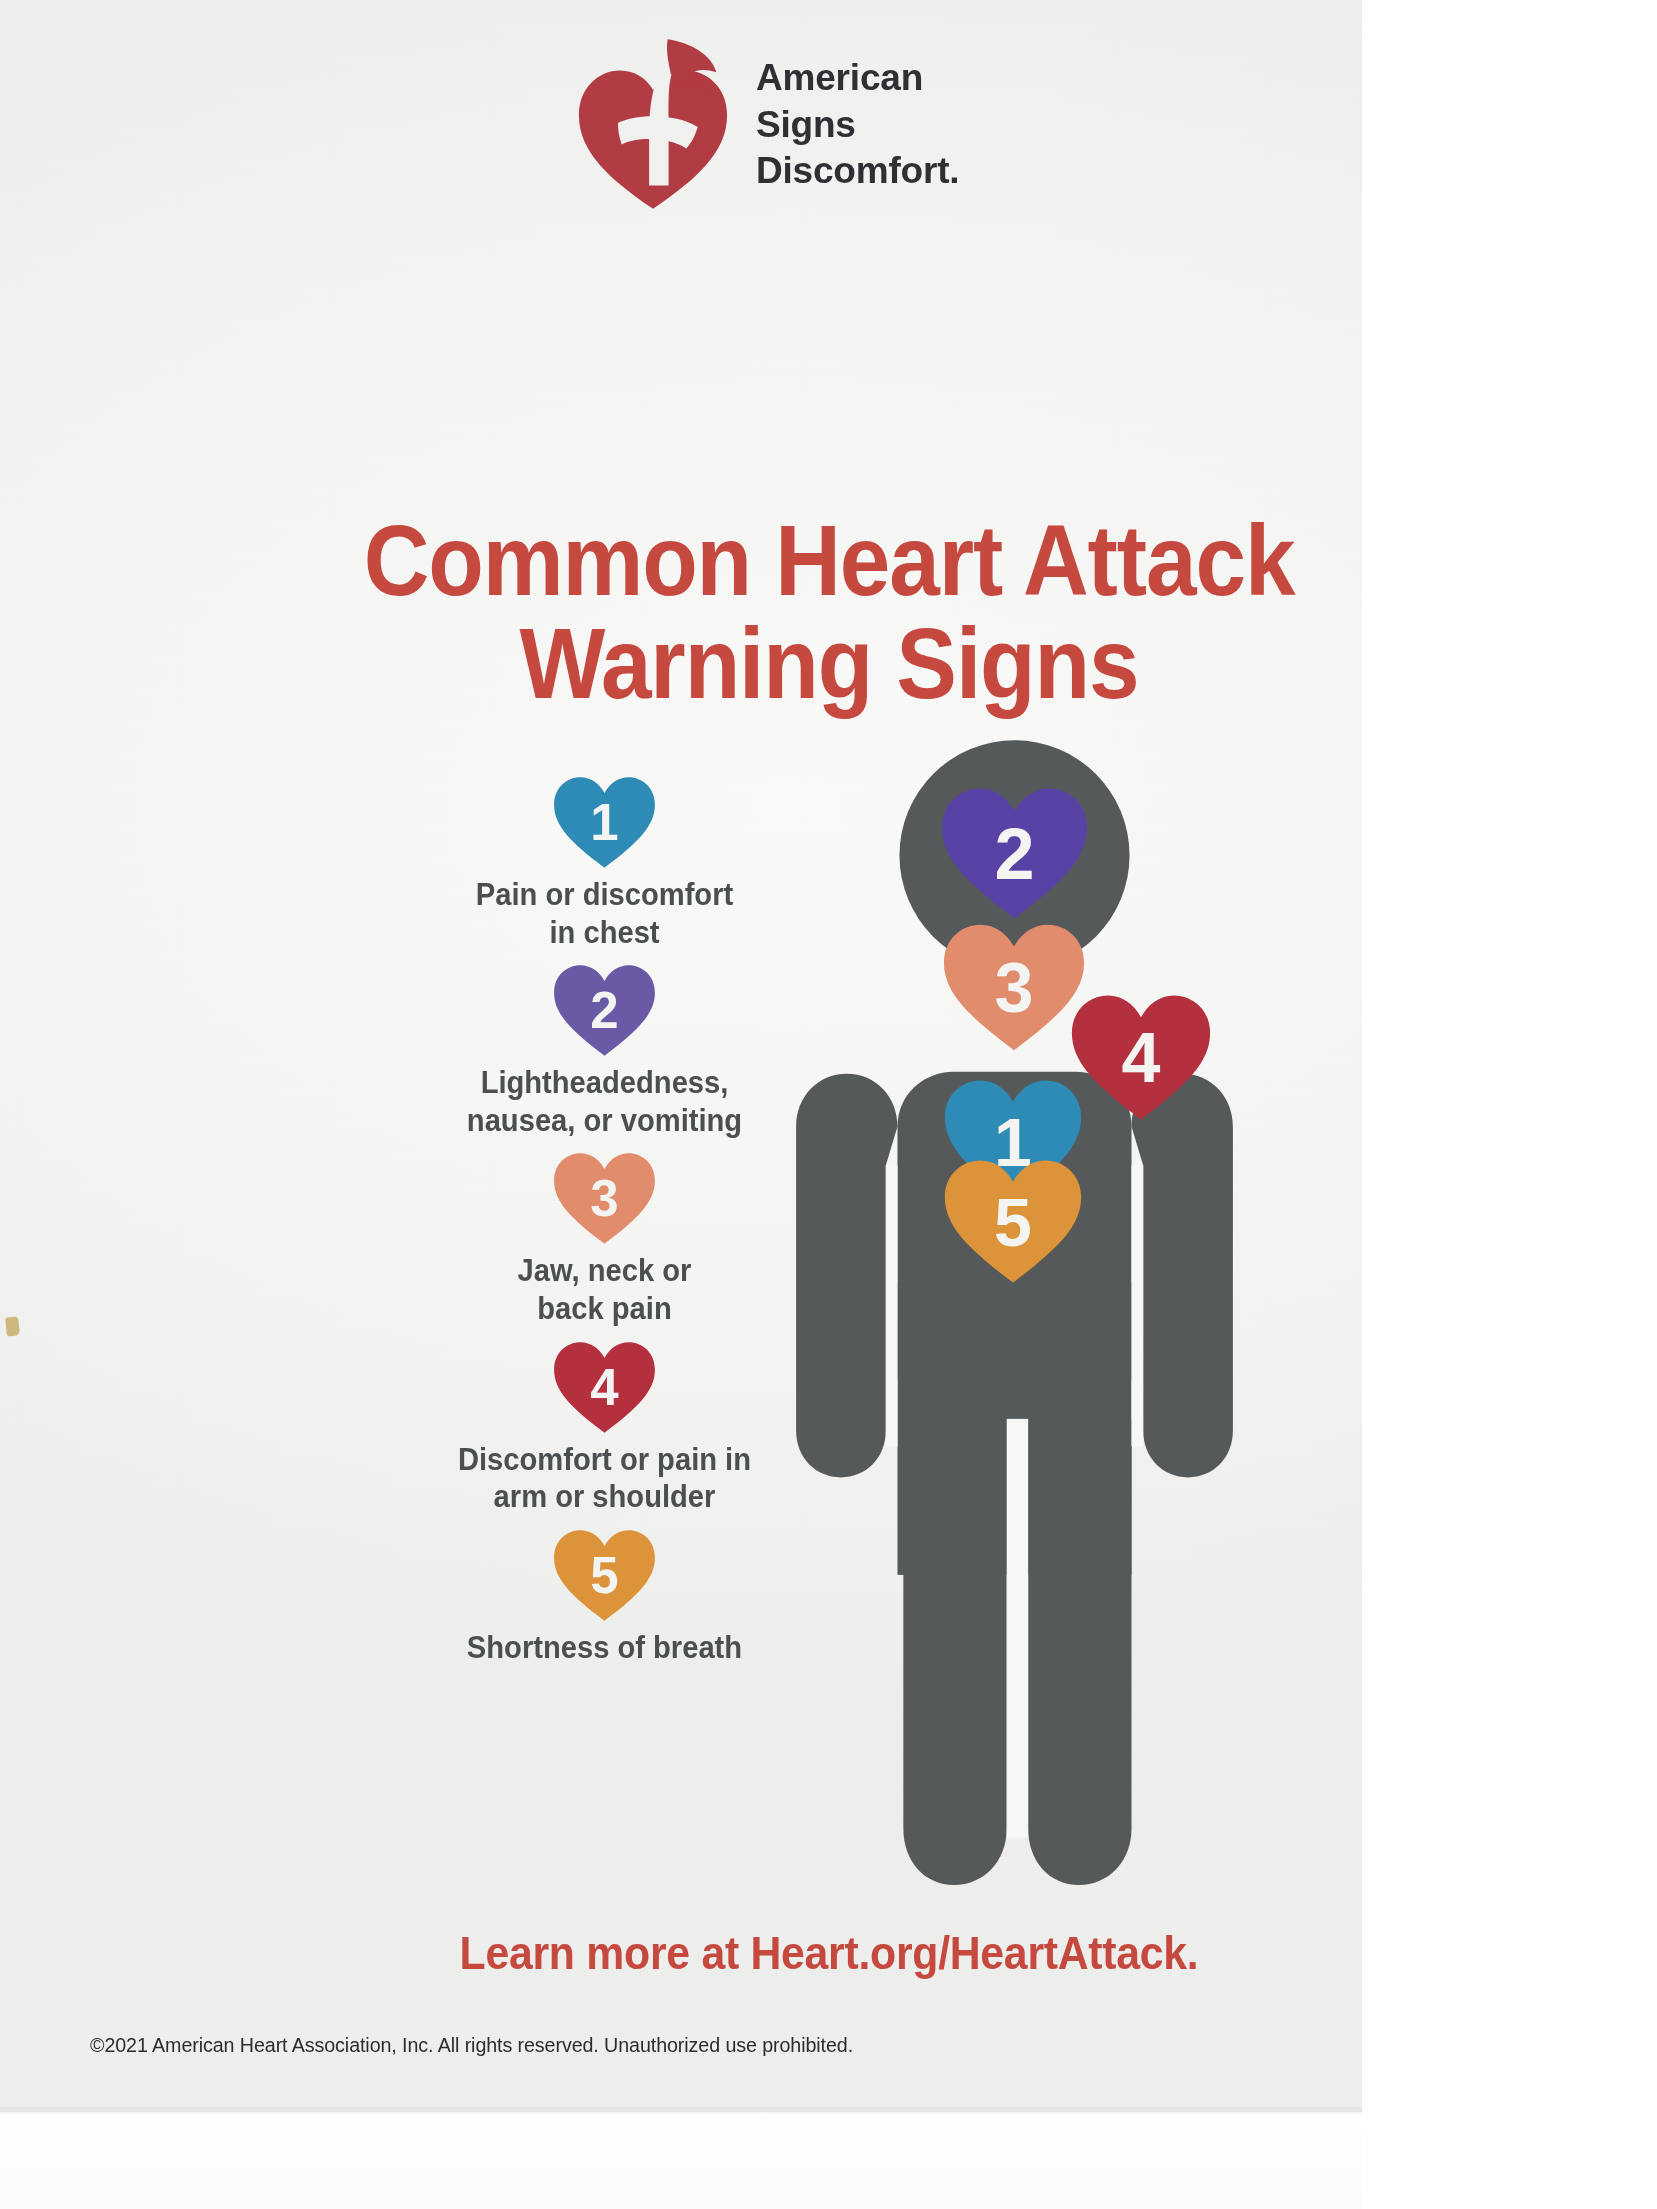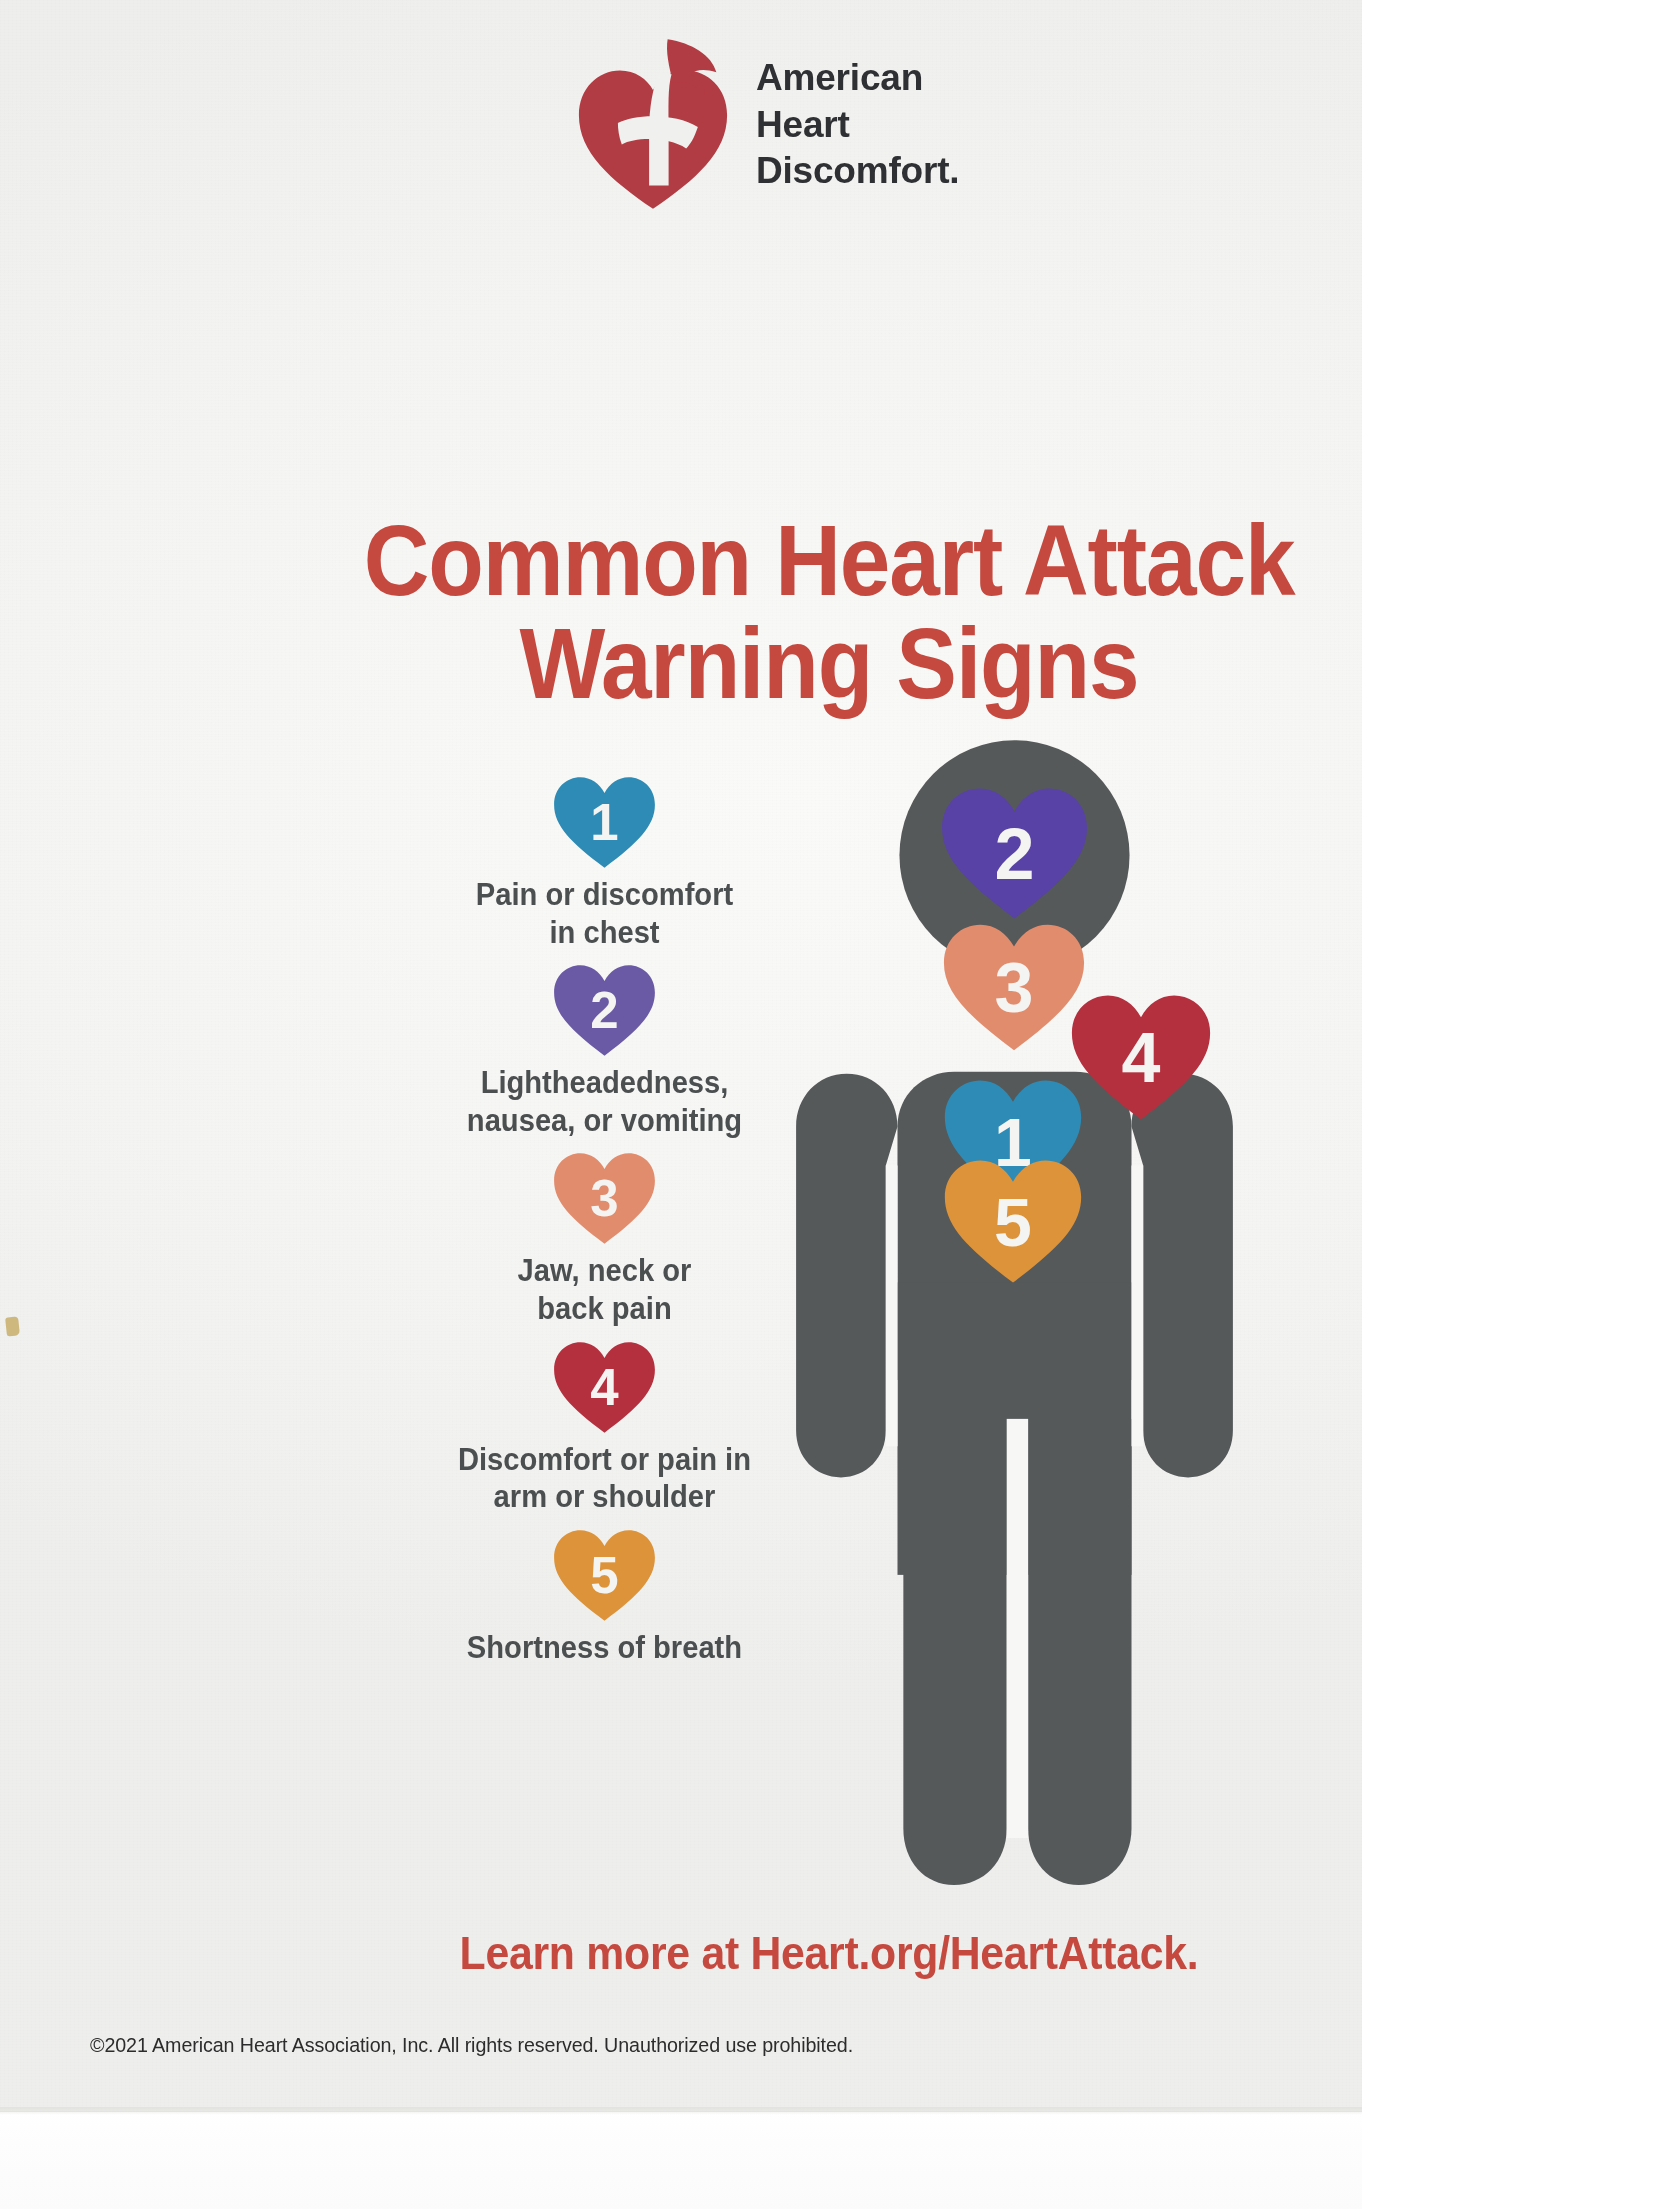--- a/index.html
+++ b/index.html
@@ -213,21 +213,21 @@
                C 96 72, 95 52, 99 38 Z" fill="#f0f0ee"></path>
 
       <path d="M44 88
                C 62 78, 104 78, 126 92
                C 122 104, 118 110, 114 114
                C 96 102, 62 102, 48 110
                C 45 102, 44 94, 44 88 Z" fill="#f0f0ee"></path>
     </svg>
     <div class="logo-words">
       <div>American</div>
-      <div>Heart</div>
+      <div>Signs</div>
       <div>Discomfort.</div>
     </div>
   </div>
 
   <h1 class="title">
     <span class="l1">Common Heart Attack</span>
     <span class="l2">Warning Signs</span>
   </h1>
 
   <div class="legend">

